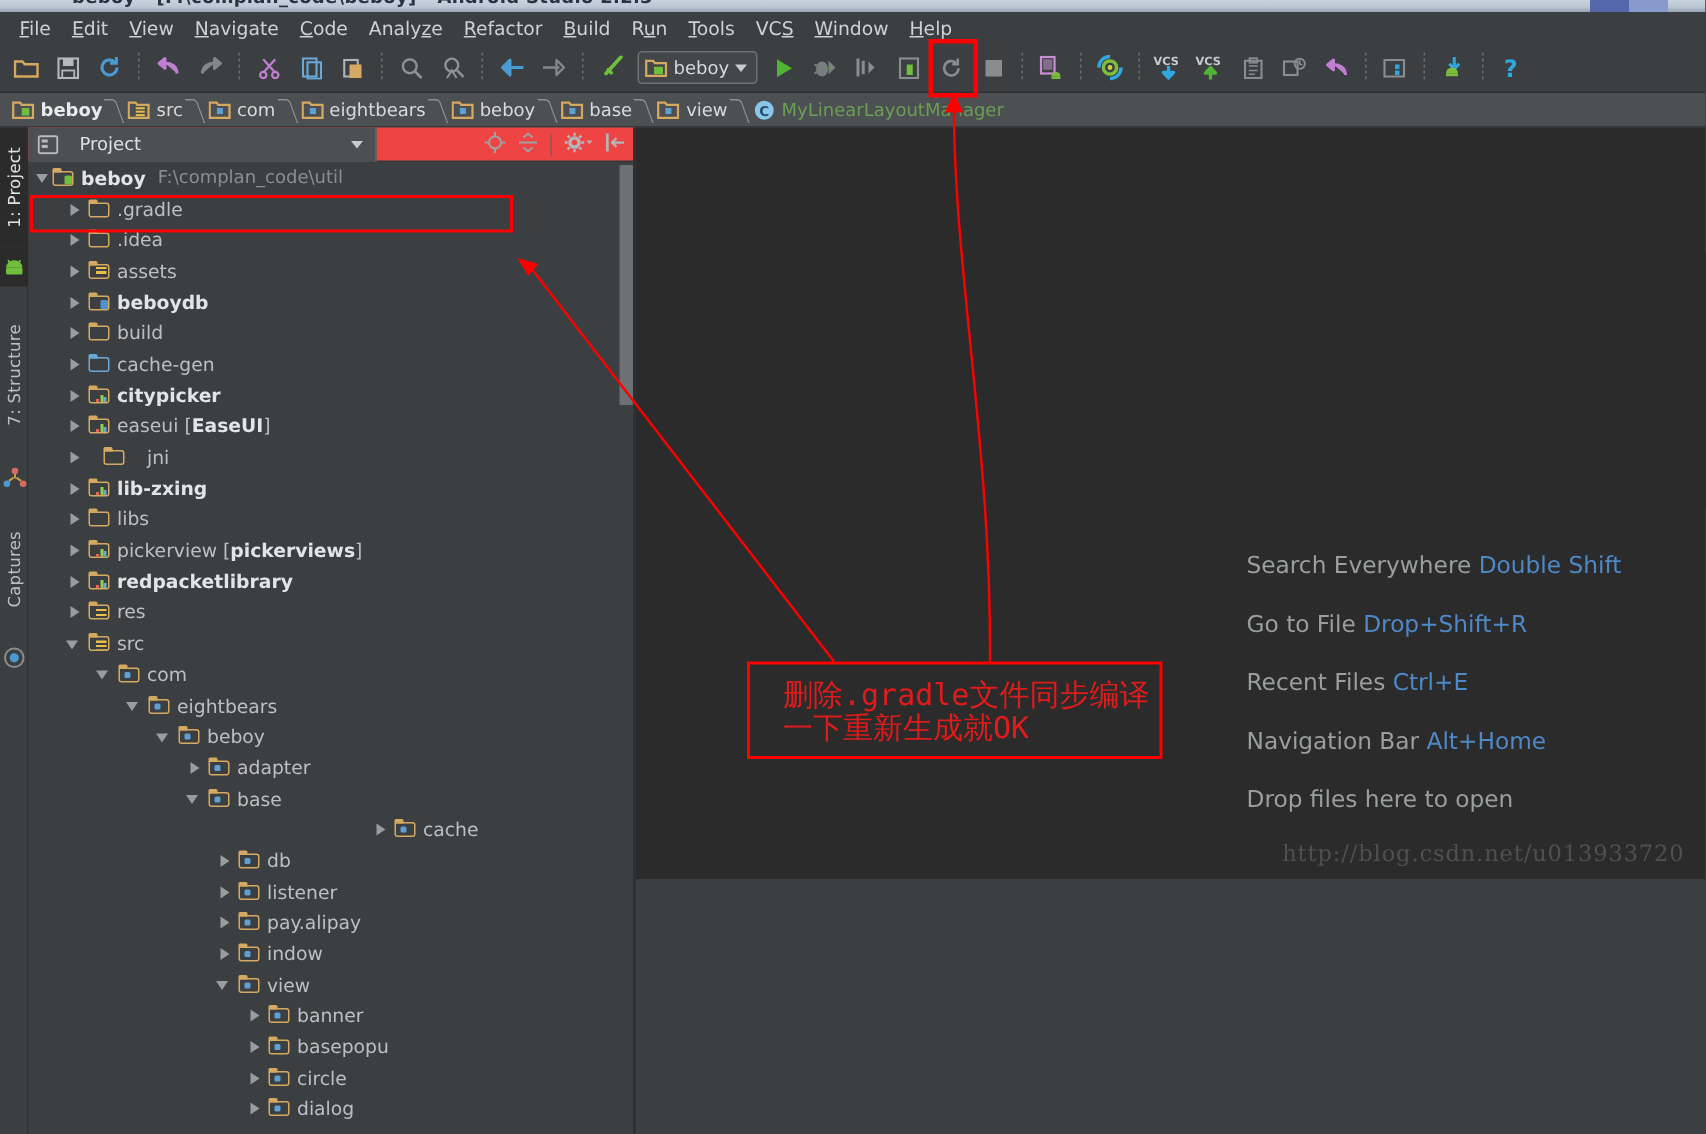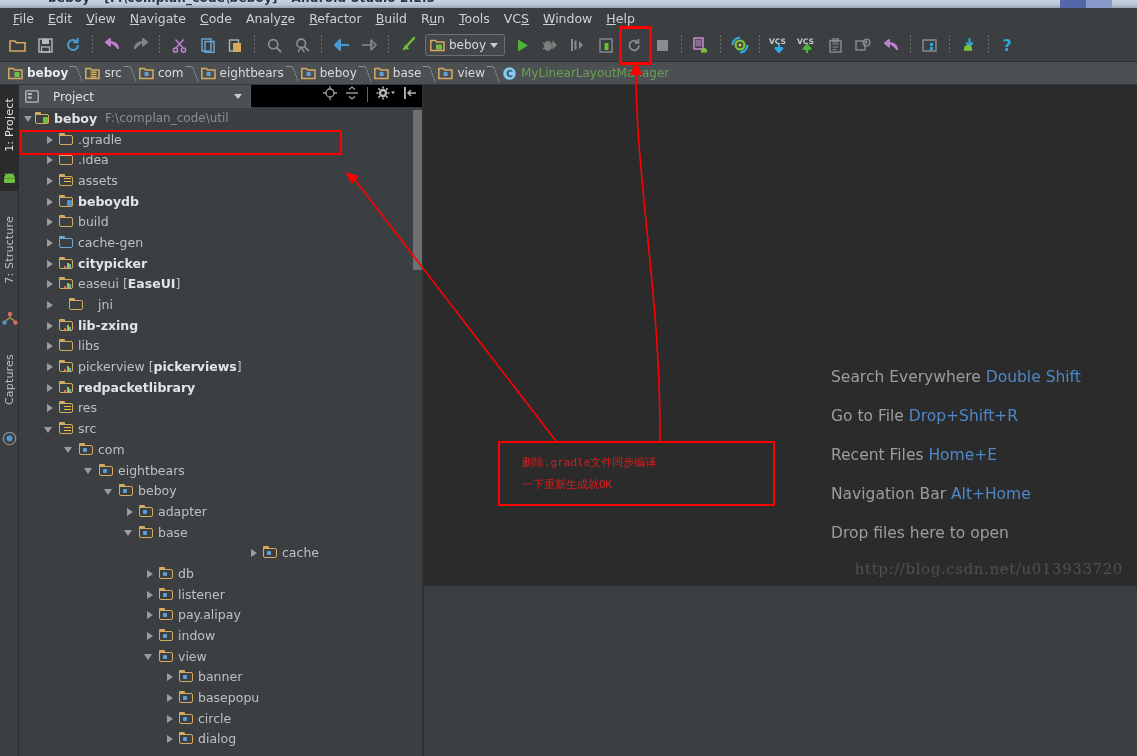--- a/index.html
+++ b/index.html
@@ -105,21 +105,21 @@
   .lsb.active { background:#2b2b2b; }
   .lsb.active .vtext { color:#dfe2e4; }
 
   
   .projpanel {
     position:absolute; left:19px; top:85px; width:404px; height:671px;
     background:#3c3f41;
   }
   .projhead {
     position:absolute; left:0; top:0; width:404px; height:23px;
-    background:#000000; display:flex; align-items:flex-start;
+    background:#ef4444; display:flex; align-items:center;
     border-bottom:1px solid #35383a;
   }
   .projhead .ptitle { font-size:12px; color:#dfe2e4; margin-left:8px; }
   .projhead .sel {
     display:flex; align-items:center; gap:6px; height:23px;
     padding:0 8px 0 6px; background:#4c5052; width:232px;
     border-right:1px solid #5e6264;
   }
   .projhead .sel .caret-dn { margin-left:auto; }
   .ph-icons { display:flex; align-items:center; margin-left:auto; padding-right:6px; gap:8px; }
@@ -218,21 +218,21 @@
   }
 
   
   .anno-box {
     position:absolute; left:498px; top:441px; width:277px; height:65px;
     border:2.5px solid #ff0000; background:transparent; z-index:50;
   }
   .anno-text {
     position:absolute; left:522px; top:452px; width:250px; z-index:51;
     font-family:"DejaVu Sans Mono","Liberation Mono",monospace;
-    font-size:11px; line-height:22px; color:#e01b1b; white-space:pre-line;
+    font-size:20px; line-height:22px; color:#e01b1b; white-space:pre-line;
   }
   .anno-svg { position:absolute; left:0; top:0; width:1137px; height:756px;
               pointer-events:none; z-index:52; }
 </style>
 </head>
 <body>
 
 <div id="app">
 
   <div class="titlebar">
@@ -898,21 +898,21 @@
       <div class="vthumb" style="top:2px;height:160px;"></div>
     </div>
   </div>
   <div class="panel-divider"></div>
   <div class="gradle-redbox"></div>
 
   <div class="editor">
     <div class="shortcuts" id="shortcuts">
         <div class="sc-row"><span>Search Everywhere</span>  <span class="key">Double Shift</span></div>
         <div class="sc-row"><span>Go to File</span>  <span class="key">Drop+Shift+R</span></div>
-        <div class="sc-row"><span>Recent Files</span>  <span class="key">Home+E</span></div>
+        <div class="sc-row"><span>Recent Files</span>  <span class="key">Ctrl+E</span></div>
         <div class="sc-row"><span>Navigation Bar</span>  <span class="key">Alt+Home</span></div>
         <div class="sc-row"><span>Drop files here to open</span></div>
       </div>
     <div class="watermark">http://blog.csdn.net/u013933720</div>
   </div>
 
   <div class="anno-box"></div>
   <div class="anno-text">删除.gradle文件同步编译
 一下重新生成就OK</div>
   <svg class="anno-svg">

